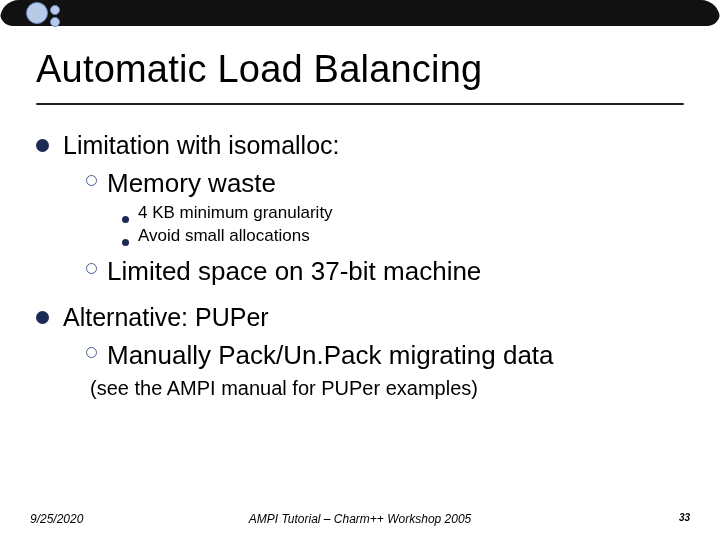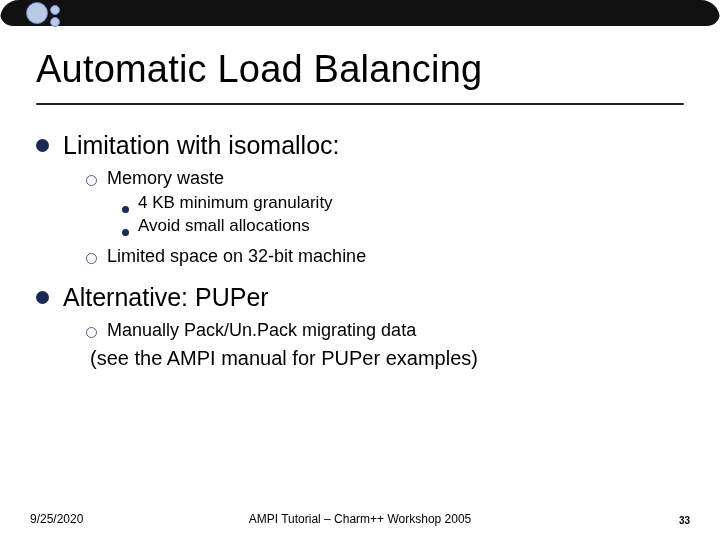--- a/index.html
+++ b/index.html
@@ -14,27 +14,27 @@
   .title-wrap { padding: 22px 36px 6px 36px; }
   .title { font-size: 38px; font-weight: 400; letter-spacing: 0.2px; }
   .rule { margin: 6px 36px 0 36px; height: 2px; background: #1f1f1f; }
   .content { padding: 26px 46px 0 36px; }
   .l1 { display: flex; align-items: flex-start; margin-bottom: 8px; }
   .l1 .bullet { width: 13px; height: 13px; background: #1b2a55; margin-top: 8px; margin-right: 14px; flex: none; }
   .l1 .text { font-size: 25px; }
   .l2-group { margin: 2px 0 16px 50px; }
   .l2 { display: flex; align-items: flex-start; margin-bottom: 4px; }
   .l2 .bullet { width: 11px; height: 11px; border: 1.5px solid #4a5e90; background: #fff; margin-top: 7px; margin-right: 10px; flex: none; }
-  .l2 .text { font-size: 18px; }
+  .l2 .text { font-size: 26px; }
   .l2-body { font-size: 20px; margin-left: 4px; line-height: 1.3; }
   .l3-group { margin: 4px 0 10px 36px; }
   .l3 { display: flex; align-items: flex-end; margin-bottom: 3px; }
   .l3 .bullet { width: 7px; height: 7px; background: #1b2a55; margin-top: 7px; margin-right: 9px; flex: none; }
   .l3 .text { font-size: 17px; }
-  .footer { position: absolute; bottom: 14px; left: 0; right: 0; padding: 0 30px; display: flex; justify-content: space-between; align-items: flex-end; font-size: 12px; }
+  .footer { position: absolute; bottom: 14px; left: 0; right: 0; padding: 0 30px; display: flex; justify-content: space-between; align-items: flex-start; font-size: 12px; font-style: italic; }
   .footer .date { }
   .footer .center { position: absolute; left: 0; right: 0; text-align: center; font-size: 12px; }
   .footer .page { font-weight: bold; font-size: 10px; }
 </style>
 </head>
 <body>
 
 <div class="slide">
   <div class="top-bar">
     <div class="deco">
@@ -68,21 +68,21 @@
           <div class="bullet"></div>
           <div class="text">4 KB minimum granularity</div>
         </div>
         <div class="l3">
           <div class="bullet"></div>
           <div class="text">Avoid small allocations</div>
         </div>
       </div>
       <div class="l2">
         <div class="bullet"></div>
-        <div class="text">Limited space on 32-bit machine</div>
+        <div class="text">Limited space on 37-bit machine</div>
       </div>
     </div>
 
     <div class="l1">
       <div class="bullet"></div>
       <div class="text">Alternative: PUPer</div>
     </div>
 
     <div class="l2-group">
       <div class="l2">

